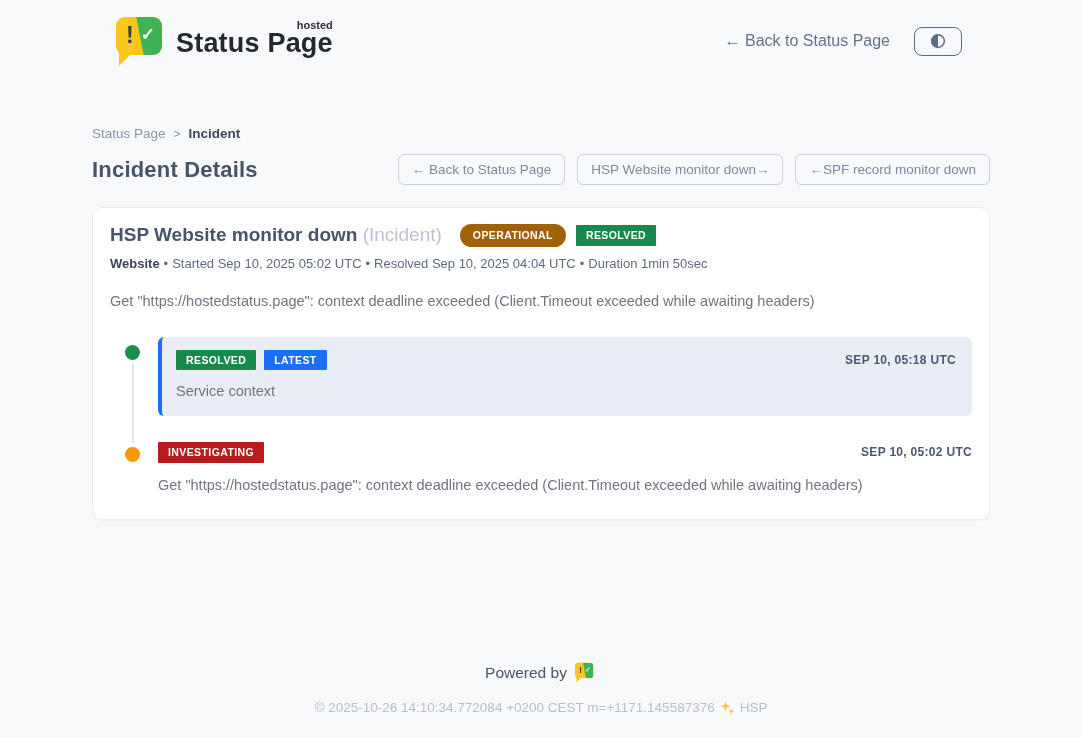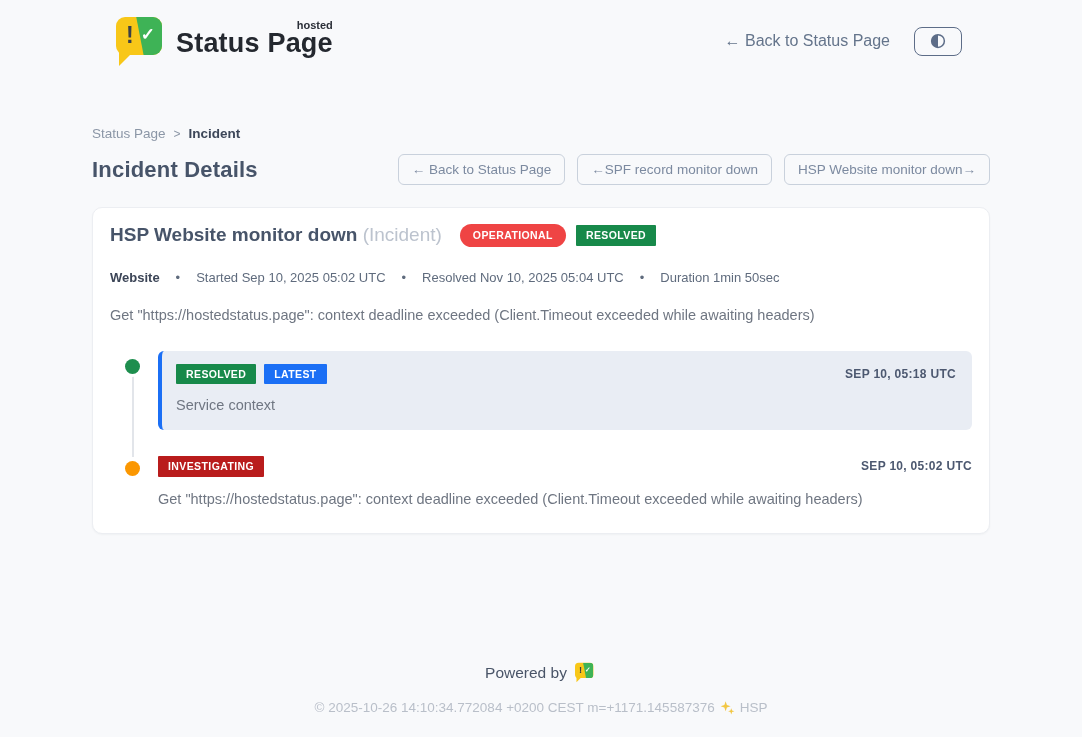--- a/index.html
+++ b/index.html
@@ -57,26 +57,26 @@
   }
   .card-title-row { display:flex; align-items:center; gap:10px; }
   h2 { font-size:19px; font-weight:700; color:#475469; margin-right:8px; }
   .scope { color:#bcc3ce; font-weight:500; }
 
   .badge {
     display:inline-block; color:#fff; font-size:10.5px; font-weight:700;
     letter-spacing:0.4px; padding:4px 10px; border-radius:1px; line-height:1.2;
   }
   .badge.pill { border-radius:999px; padding:5px 13px; }
-  .badge.green  { background:#ef4444; }
+  .badge.green  { background:#a16207; }
   .badge.dgreen { background:#17894a; }
   .badge.blue   { background:#1b6ff5; }
   .badge.orange { background:#b91c1c; }
 
-  .meta { margin-top:23px; font-size:13px; color:#5f6b7d; display:flex; gap:16px; flex-wrap:wrap; }
+  .meta { margin-top:9px; font-size:13px; color:#5f6b7d; display:flex; gap:4px; flex-wrap:wrap; }
   .meta-service { font-weight:700; color:#3c4557; }
   .meta-sep { color:#5f6b7d; }
 
   .desc { margin-top:22px; font-size:14.5px; color:#6f7682; }
 
   
   .timeline { position:relative; margin-top:28px; padding-left:0; }
   .t-connector { position:absolute; left:22px; top:20px; width:2px; height:86px; background:#e2e5ea; }
   .t-entry { position:relative; display:flex; align-items:flex-start; z-index:1; }
   .t-entry + .t-entry { margin-top:26px; }
@@ -140,42 +140,42 @@
     <nav class="breadcrumb">
       <a class="bc-root">Status Page</a>
       <span class="bc-sep">&gt;</span>
       <span class="bc-current">Incident</span>
     </nav>
 
     <div class="title-row">
       <h1>Incident Details</h1>
       <div class="nav-buttons">
         <button>← Back to Status Page</button>
+        <button>HSP Website monitor down→</button>
         <button>←SPF record monitor down</button>
-        <button>HSP Website monitor down→</button>
       </div>
     </div>
 
     <section class="card">
 
       <div class="card-title-row">
         <h2>
           <span>HSP Website monitor down</span>
           <span class="scope">(Incident)</span>
         </h2>
         <span class="badge pill green">OPERATIONAL</span>
         <span class="badge dgreen">RESOLVED</span>
       </div>
 
       <div class="meta">
         <span class="meta-service">Website</span>
         <span class="meta-sep">•</span>
         <span>Started Sep 10, 2025 05:02 UTC</span>
         <span class="meta-sep">•</span>
-        <span>Resolved Nov 10, 2025 05:04 UTC</span>
+        <span>Resolved Sep 10, 2025 04:04 UTC</span>
         <span class="meta-sep">•</span>
         <span>Duration 1min 50sec</span>
       </div>
 
       <p class="desc">Get "https://hostedstatus.page": context deadline exceeded (Client.Timeout exceeded while awaiting headers)</p>
 
       <div class="timeline">
         <span class="t-connector"></span>
 
         <div class="t-entry">

